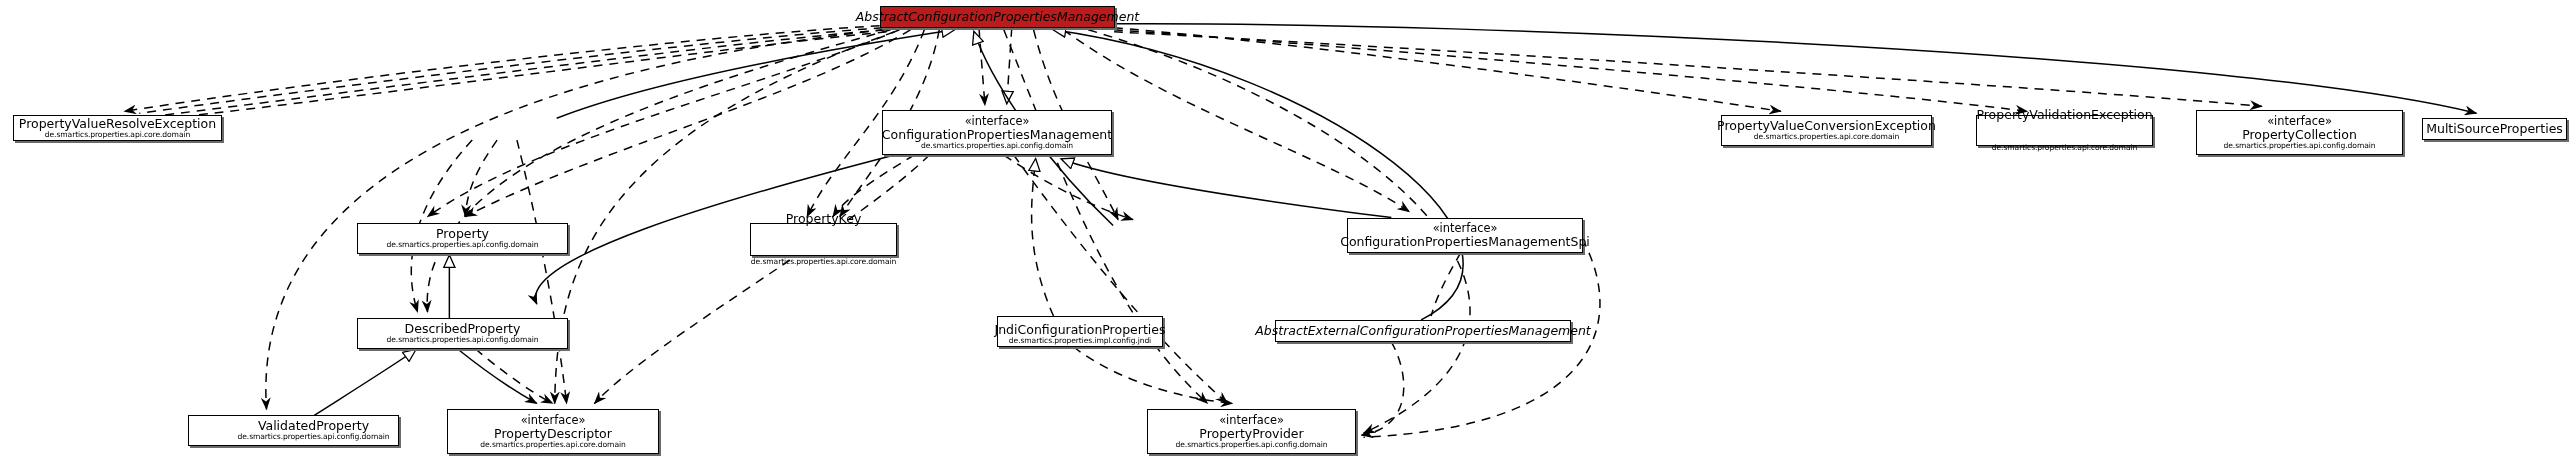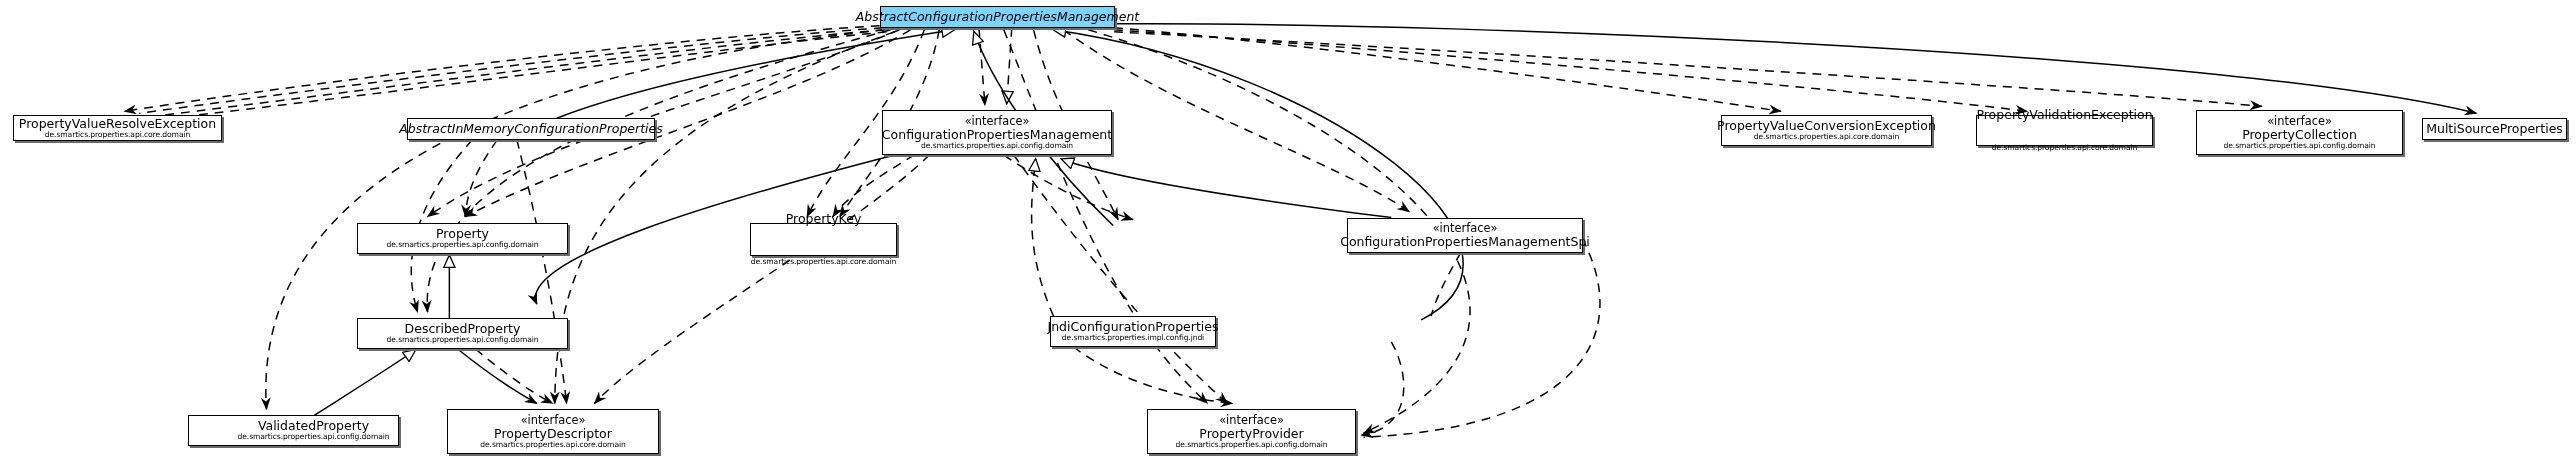--- a/index.html
+++ b/index.html
@@ -40,21 +40,21 @@
     box-shadow: 2px 2px 0 0 #6b6b6b;
     display: flex;
     flex-direction: column;
     align-items: center;
     justify-content: center;
     text-align: center;
     line-height: 1.12;
     padding: 1px 4px;
   }
   .uml-node.highlight {
-    background: #7dd3fc;
+    background: #b91c1c;
   }
   .stereotype {
     font-size: 11.4px;
     color: #000;
     white-space: nowrap;
   }
   .node-name {
     font-size: 12.5px;
     color: #000;
     white-space: nowrap;
@@ -146,23 +146,20 @@
   </svg>
 
   <div id="node-layer">
       <div class="uml-node highlight" style="left: 880px; top: 6px; width: 235px; height: 22px;">
         <div class="node-name abstract">AbstractConfigurationPropertiesManagement</div>
       </div>
       <div class="uml-node" style="left: 13px; top: 115px; width: 209px; height: 26px;">
         <div class="node-name">PropertyValueResolveException</div>
         <div class="node-pkg">de.smartics.properties.api.core.domain</div>
       </div>
-      <div class="uml-node" style="left: 407px; top: 118px; width: 248px; height: 22px;">
-        <div class="node-name abstract">AbstractInMemoryConfigurationProperties</div>
-      </div>
       <div class="uml-node" style="left: 882px; top: 110px; width: 230px; height: 45px;">
         <div class="stereotype">«interface»</div>
         <div class="node-name">ConfigurationPropertiesManagement</div>
         <div class="node-pkg">de.smartics.properties.api.config.domain</div>
       </div>
       <div class="uml-node" style="left: 1721px; top: 115px; width: 211px; height: 31px;">
         <div class="node-name">PropertyValueConversionException</div>
         <div class="node-pkg">de.smartics.properties.api.core.domain</div>
       </div>
       <div class="uml-node" style="left: 1976px; top: 115px; width: 177px; height: 31px; gap: 22px;">
@@ -182,24 +179,27 @@
         <div class="node-pkg">de.smartics.properties.api.config.domain</div>
       </div>
       <div class="uml-node" style="left: 750px; top: 223px; width: 147px; height: 33px; gap: 32px;">
         <div class="node-name">PropertyKey</div>
         <div class="node-pkg">de.smartics.properties.api.core.domain</div>
       </div>
       <div class="uml-node" style="left: 1347px; top: 218px; width: 236px; height: 35px;">
         <div class="stereotype">«interface»</div>
         <div class="node-name">ConfigurationPropertiesManagementSpi</div>
       </div>
-      <div class="uml-node" style="left: 1050px; top: 316px; width: 166px; height: 31px;">
+      <div class="uml-node" style="left: 997px; top: 316px; width: 166px; height: 31px; justify-content: flex-end;">
         <div class="node-name">JndiConfigurationProperties</div>
         <div class="node-pkg">de.smartics.properties.impl.config.jndi</div>
       </div>
+      <div class="uml-node" style="left: 1275px; top: 320px; width: 296px; height: 22px;">
+        <div class="node-name abstract">AbstractExternalConfigurationPropertiesManagement</div>
+      </div>
       <div class="uml-node" style="left: 188px; top: 415px; width: 211px; height: 31px; padding-left: 44px;">
         <div class="node-name">ValidatedProperty</div>
         <div class="node-pkg">de.smartics.properties.api.config.domain</div>
       </div>
       <div class="uml-node" style="left: 357px; top: 318px; width: 211px; height: 31px;">
         <div class="node-name">DescribedProperty</div>
         <div class="node-pkg">de.smartics.properties.api.config.domain</div>
       </div>
       <div class="uml-node" style="left: 447px; top: 409px; width: 212px; height: 45px;">
         <div class="stereotype">«interface»</div>

